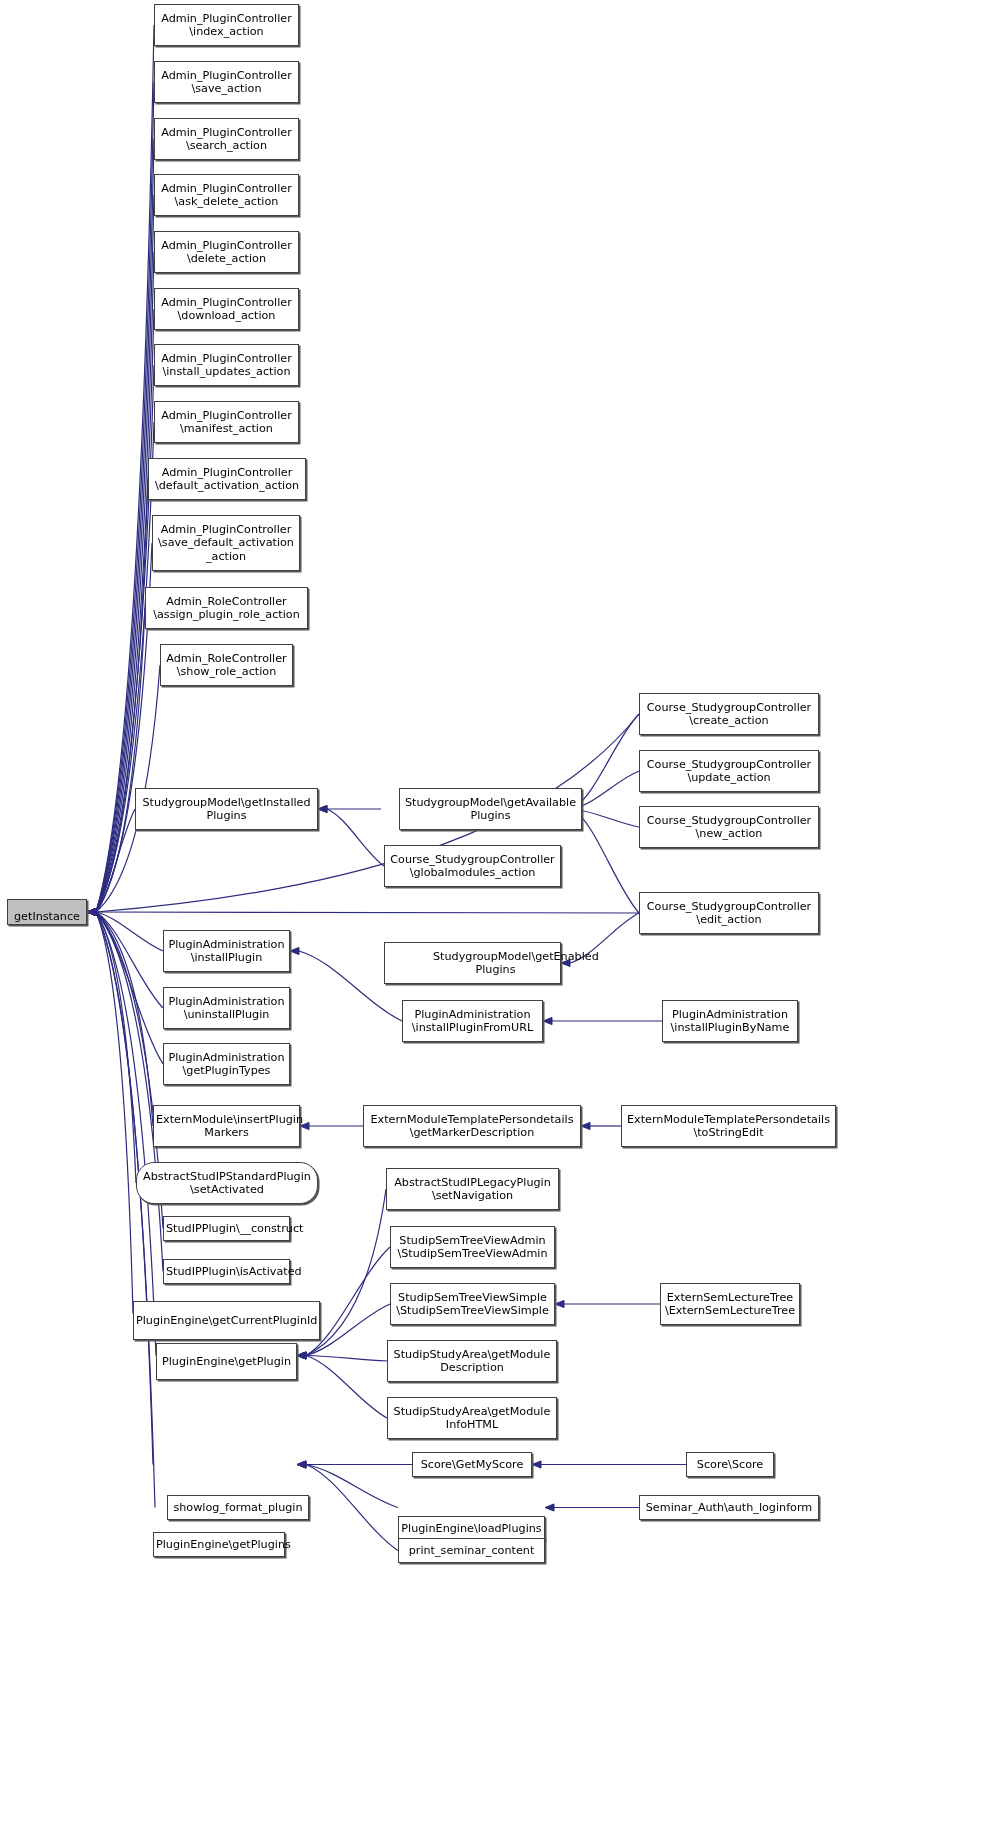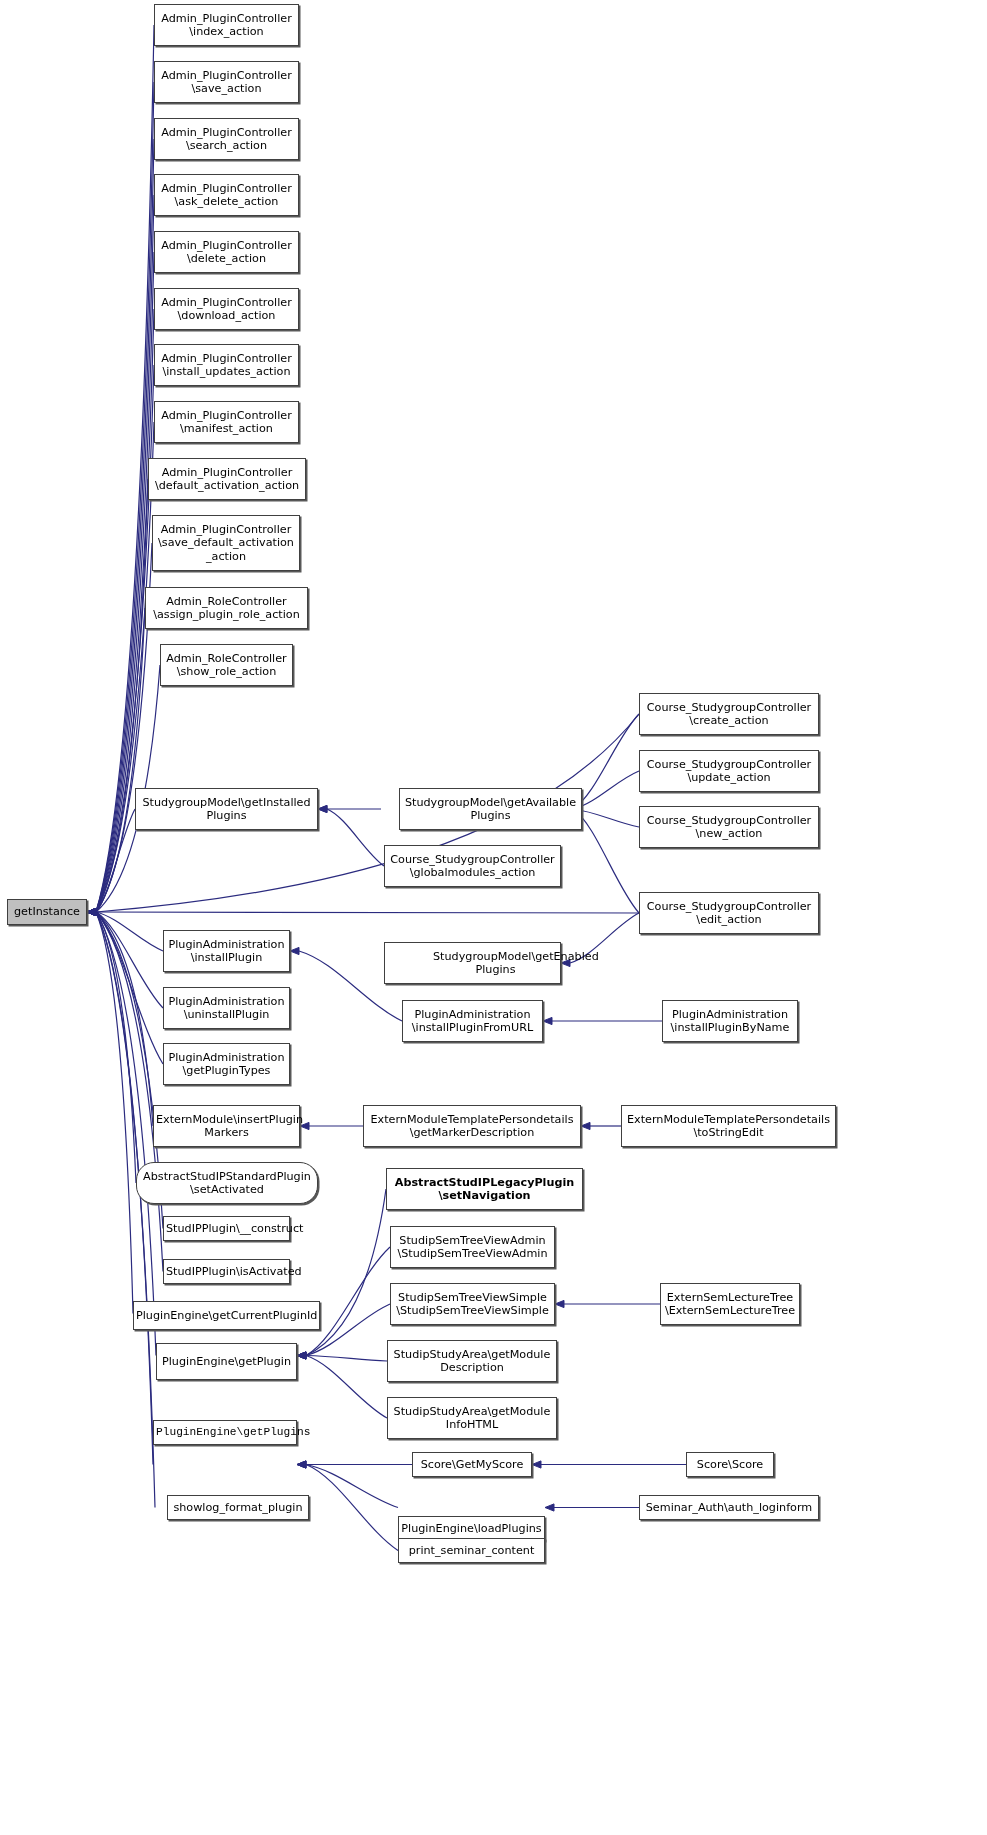--- a/index.html
+++ b/index.html
@@ -4,21 +4,21 @@
 <style>
   html,body{margin:0;padding:0;background:#ffffff;}
   #canvas{position:relative;width:987px;height:1835px;background:#ffffff;
           font-family:"DejaVu Sans","Liberation Sans",sans-serif;}
   svg#edges{position:absolute;left:0;top:0;width:987px;height:1835px;overflow:visible;}
   .node{position:absolute;box-sizing:border-box;border:1px solid #404040;
         background:#ffffff;display:flex;align-items:center;justify-content:center;
         text-align:center;color:#000000;font-size:11.2px;line-height:1.18;
         white-space:pre-line;padding:1px 2px;
         box-shadow:1.5px 1.5px 0 0 #585858;}
-  .node.root{background:#bfbfbf;border-color:#404040;}
+  .node.root{background:#bfbfbf;border-color:#404040;align-items:flex-end;}
   .node span{display:block;width:100%;}
 </style>
 </head>
 <body>
 
 <div id="canvas">
   <svg id="edges" viewBox="0 0 987 1835" preserveAspectRatio="none">
       <path d="M 154 25 C 143.56 574.9399999999999, 122.1 823.3, 96 912" fill="none" stroke="#2b2b7f" stroke-width="1.2"></path>
       <path d="M 87 912 L 96 908.4 L 96 915.6 Z" fill="#2b2b7f" stroke="#2b2b7f"></path>
       <path d="M 154 82 C 143.56 596.6, 122.1 829, 96 912" fill="none" stroke="#2b2b7f" stroke-width="1.2"></path>
@@ -170,37 +170,37 @@
       <div class="node" style="left: 163px; top: 1043px; width: 127px; height: 42px;"><span>PluginAdministration
 \getPluginTypes</span></div>
       <div class="node" style="left: 153px; top: 1105px; width: 147px; height: 42px;"><span>ExternModule\insertPlugin
 Markers</span></div>
       <div class="node" style="left: 363px; top: 1105px; width: 218px; height: 42px;"><span>ExternModuleTemplatePersondetails
 \getMarkerDescription</span></div>
       <div class="node" style="left: 621px; top: 1105px; width: 215px; height: 42px;"><span>ExternModuleTemplatePersondetails
 \toStringEdit</span></div>
       <div class="node" style="left: 136px; top: 1162px; width: 182px; height: 42px; border-radius: 18px;"><span>AbstractStudIPStandardPlugin
 \setActivated</span></div>
-      <div class="node" style="left: 386px; top: 1168px; width: 197px; height: 42px; font-weight: bold;"><span>AbstractStudIPLegacyPlugin
+      <div class="node" style="left: 386px; top: 1168px; width: 173px; height: 42px;"><span>AbstractStudIPLegacyPlugin
 \setNavigation</span></div>
       <div class="node" style="left: 163px; top: 1216px; width: 127px; height: 25px;"><span>StudIPPlugin\__construct</span></div>
       <div class="node" style="left: 390px; top: 1226px; width: 165px; height: 42px;"><span>StudipSemTreeViewAdmin
 \StudipSemTreeViewAdmin</span></div>
       <div class="node" style="left: 163px; top: 1259px; width: 127px; height: 25px;"><span>StudIPPlugin\isActivated</span></div>
       <div class="node" style="left: 390px; top: 1283px; width: 165px; height: 42px;"><span>StudipSemTreeViewSimple
 \StudipSemTreeViewSimple</span></div>
       <div class="node" style="left: 660px; top: 1283px; width: 140px; height: 42px;"><span>ExternSemLectureTree
 \ExternSemLectureTree</span></div>
-      <div class="node" style="left: 133px; top: 1301px; width: 187px; height: 29px;"><span>PluginEngine\getCurrentPluginId</span></div>
+      <div class="node" style="left: 133px; top: 1301px; width: 187px; height: 39px;"><span>PluginEngine\getCurrentPluginId</span></div>
       <div class="node" style="left: 156px; top: 1343px; width: 141px; height: 37px;"><span>PluginEngine\getPlugin</span></div>
       <div class="node" style="left: 387px; top: 1340px; width: 170px; height: 42px;"><span>StudipStudyArea\getModule
 Description</span></div>
       <div class="node" style="left: 387px; top: 1397px; width: 170px; height: 42px;"><span>StudipStudyArea\getModule
 InfoHTML</span></div>
-      <div class="node" style="left: 153px; top: 1420px; width: 144px; height: 25px; font-family: Liberation Mono, monospace;"><span>PluginEngine\getPlugins</span></div>
+      <div class="node" style="left: 153px; top: 1532px; width: 132px; height: 25px;"><span>PluginEngine\getPlugins</span></div>
       <div class="node" style="left: 412px; top: 1452px; width: 120px; height: 25px;"><span>Score\GetMyScore</span></div>
       <div class="node" style="left: 686px; top: 1452px; width: 88px; height: 25px;"><span>Score\Score</span></div>
       <div class="node" style="left: 155px; top: 1495px; width: 142px; height: 25px; margin-left: 12px;"><span>showlog_format_plugin</span></div>
       <div class="node" style="left: 398px; top: 1495px; width: 147px; height: 25px; margin-top: 21px;"><span>PluginEngine\loadPlugins</span></div>
       <div class="node" style="left: 639px; top: 1495px; width: 180px; height: 25px;"><span>Seminar_Auth\auth_loginform</span></div>
       <div class="node" style="left: 398px; top: 1538px; width: 147px; height: 25px;"><span>print_seminar_content</span></div>
     </div>
 </div>
 
 </body></html>

